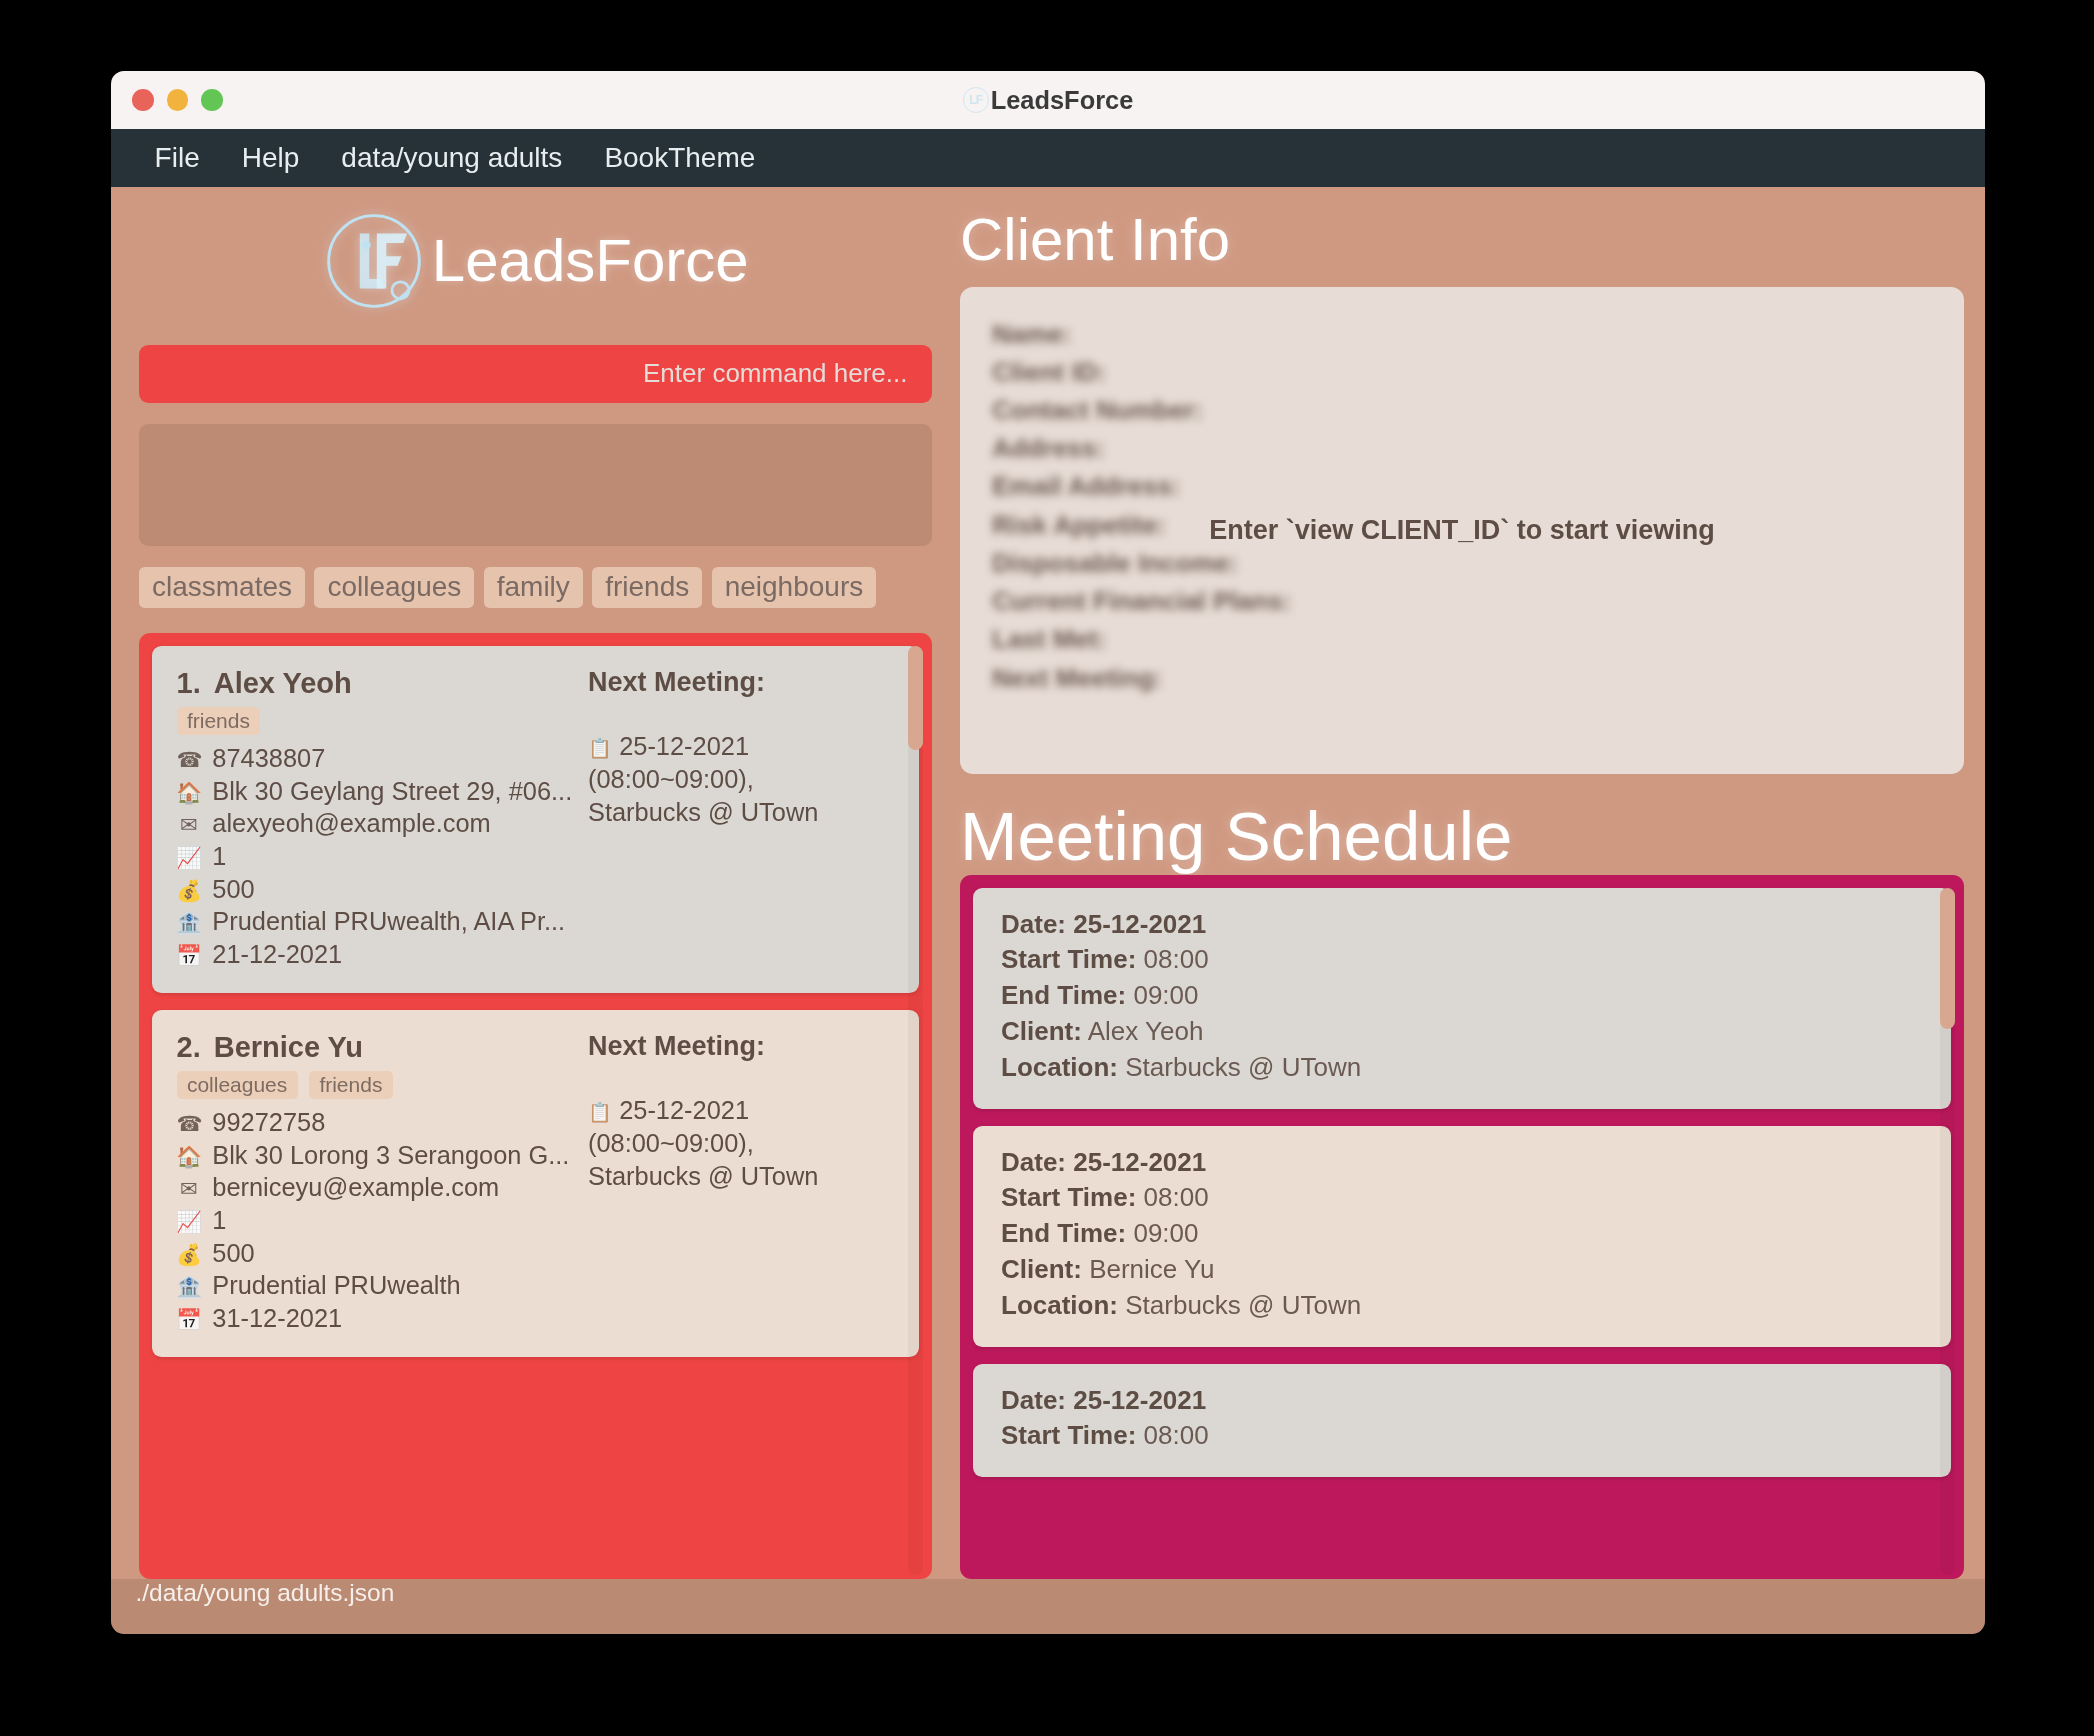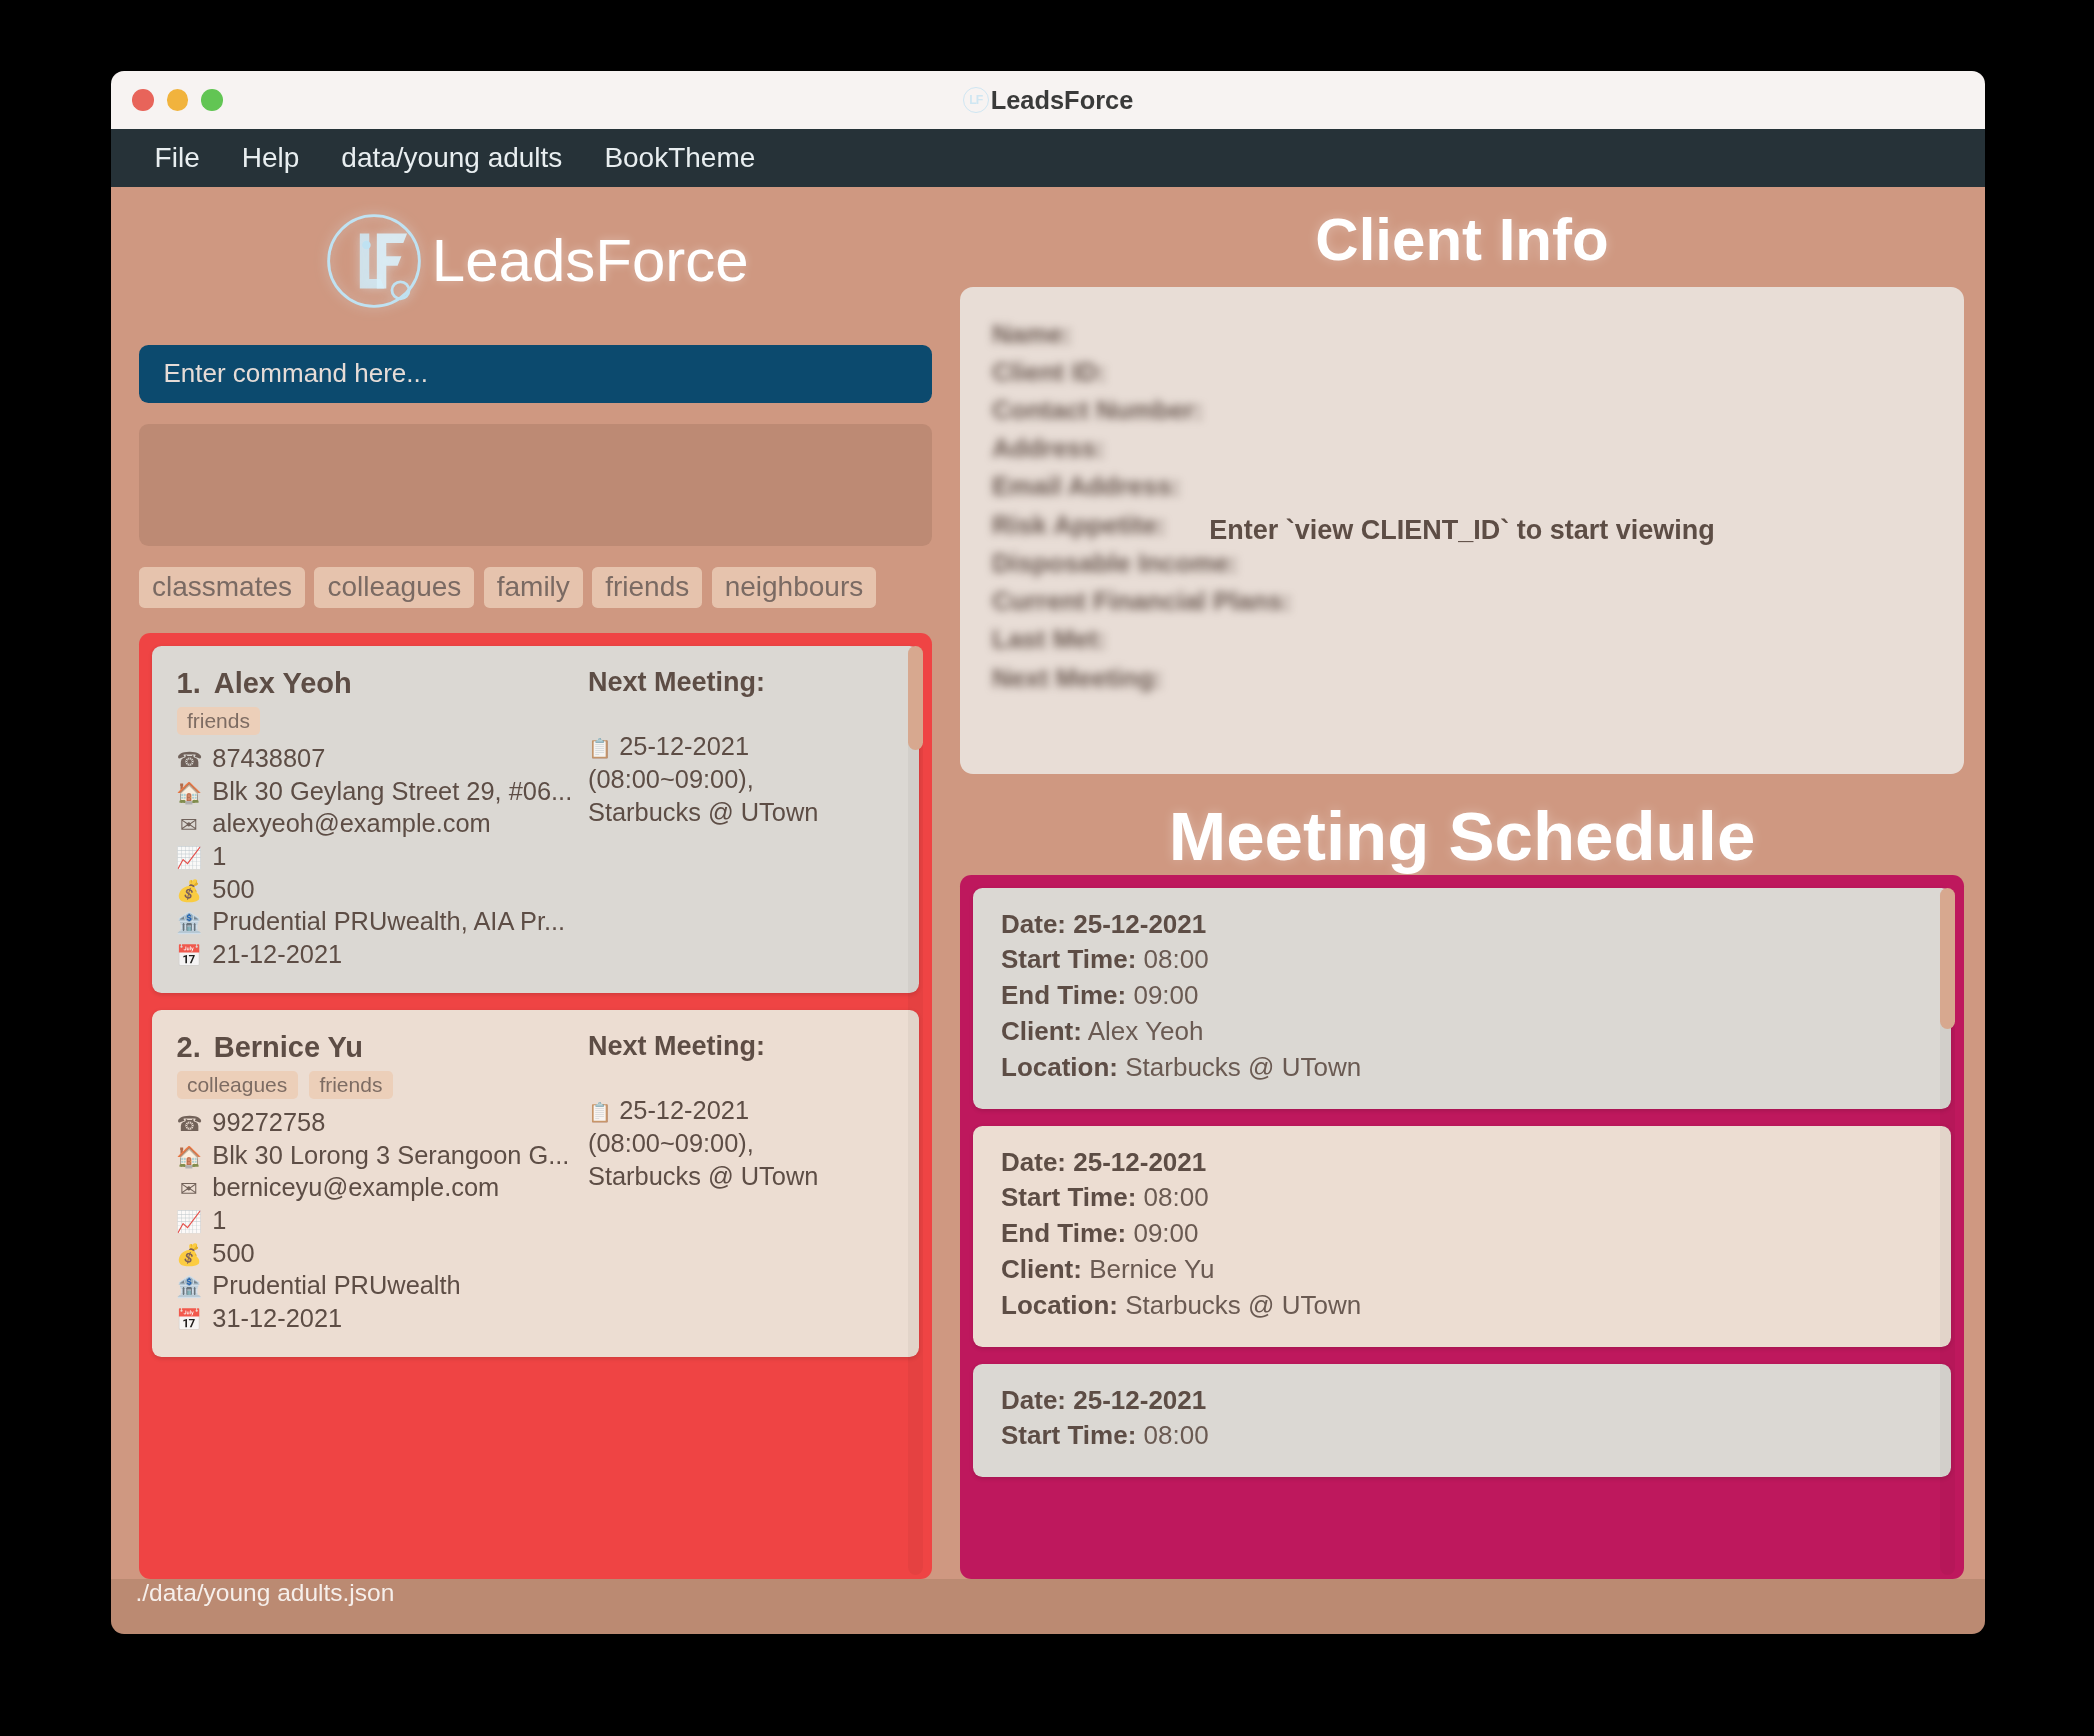--- a/index.html
+++ b/index.html
@@ -98,27 +98,28 @@
     color: #ffffff;
     font-weight: 300;
     letter-spacing: 0px;
     text-shadow: 0 0 9.4px rgba(255,255,255,0.35);
     line-height: 1;
   }
   
   .cmd-input {
     margin: 13px 28px 0 28px;
     height: 58px;
-    background: #0c4a6e;
+    background: #ef4444;
     border: none; border-radius: 9.4px;
     color: #efe6e2;
     font-size: 26px;
     padding: 0 24.5px;
     font-family: "Liberation Sans", sans-serif;
     outline: none;
+    text-align: right;
   }
   .cmd-input::placeholder { color: #e6dcd7; opacity: 1; }
   .result-box {
     margin: 21px 28px 0 28px;
     height: 122px;
     background: #bd8a74;
     border-radius: 9.4px;
   }
   
   .tagrow {
@@ -176,22 +177,22 @@
     font-size: 27px; font-weight: bold; color: #5d4d45;
     margin-bottom: 32px;
   }
   .next-meet-body {
     font-size: 25.4px; color: #5d4d45; line-height: 1.3;
   }
   .next-meet-body .ic { font-size: 19px; margin-right: 7.5px; opacity: .7; }
   
   .panel-title {
     color: #ffffff;
-    font-weight: 700;
-    text-align: center;
+    font-weight: 400;
+    text-align: left;
     text-shadow: 0 0 11.3px rgba(255,255,255,0.3);
     line-height: 1;
   }
   #client-info-title { font-size: 60px; padding: 22.6px 0 17px 0; }
   #meeting-title { font-size: 69px; padding: 28px 0 4px 0; }
   .clientinfo-box {
     background: #e8ddd6;
     border-radius: 13px;
     height: 487px;
     margin: 0 0 0 0;

